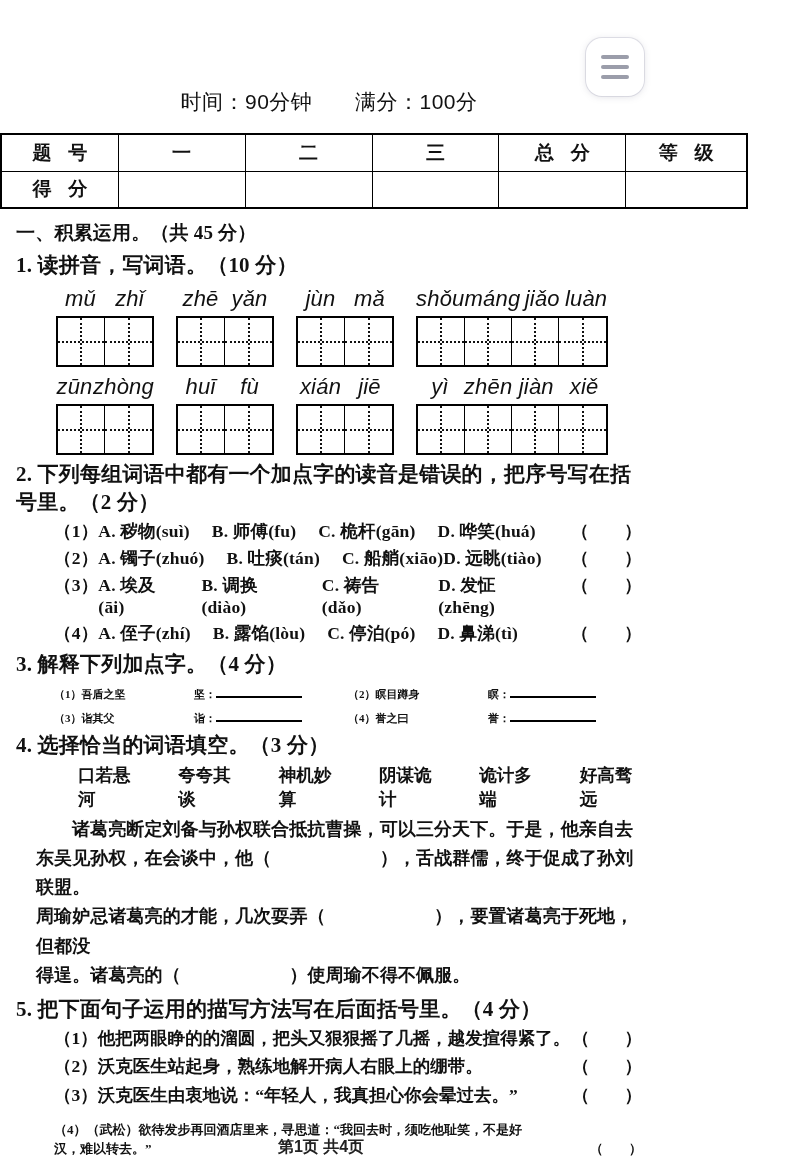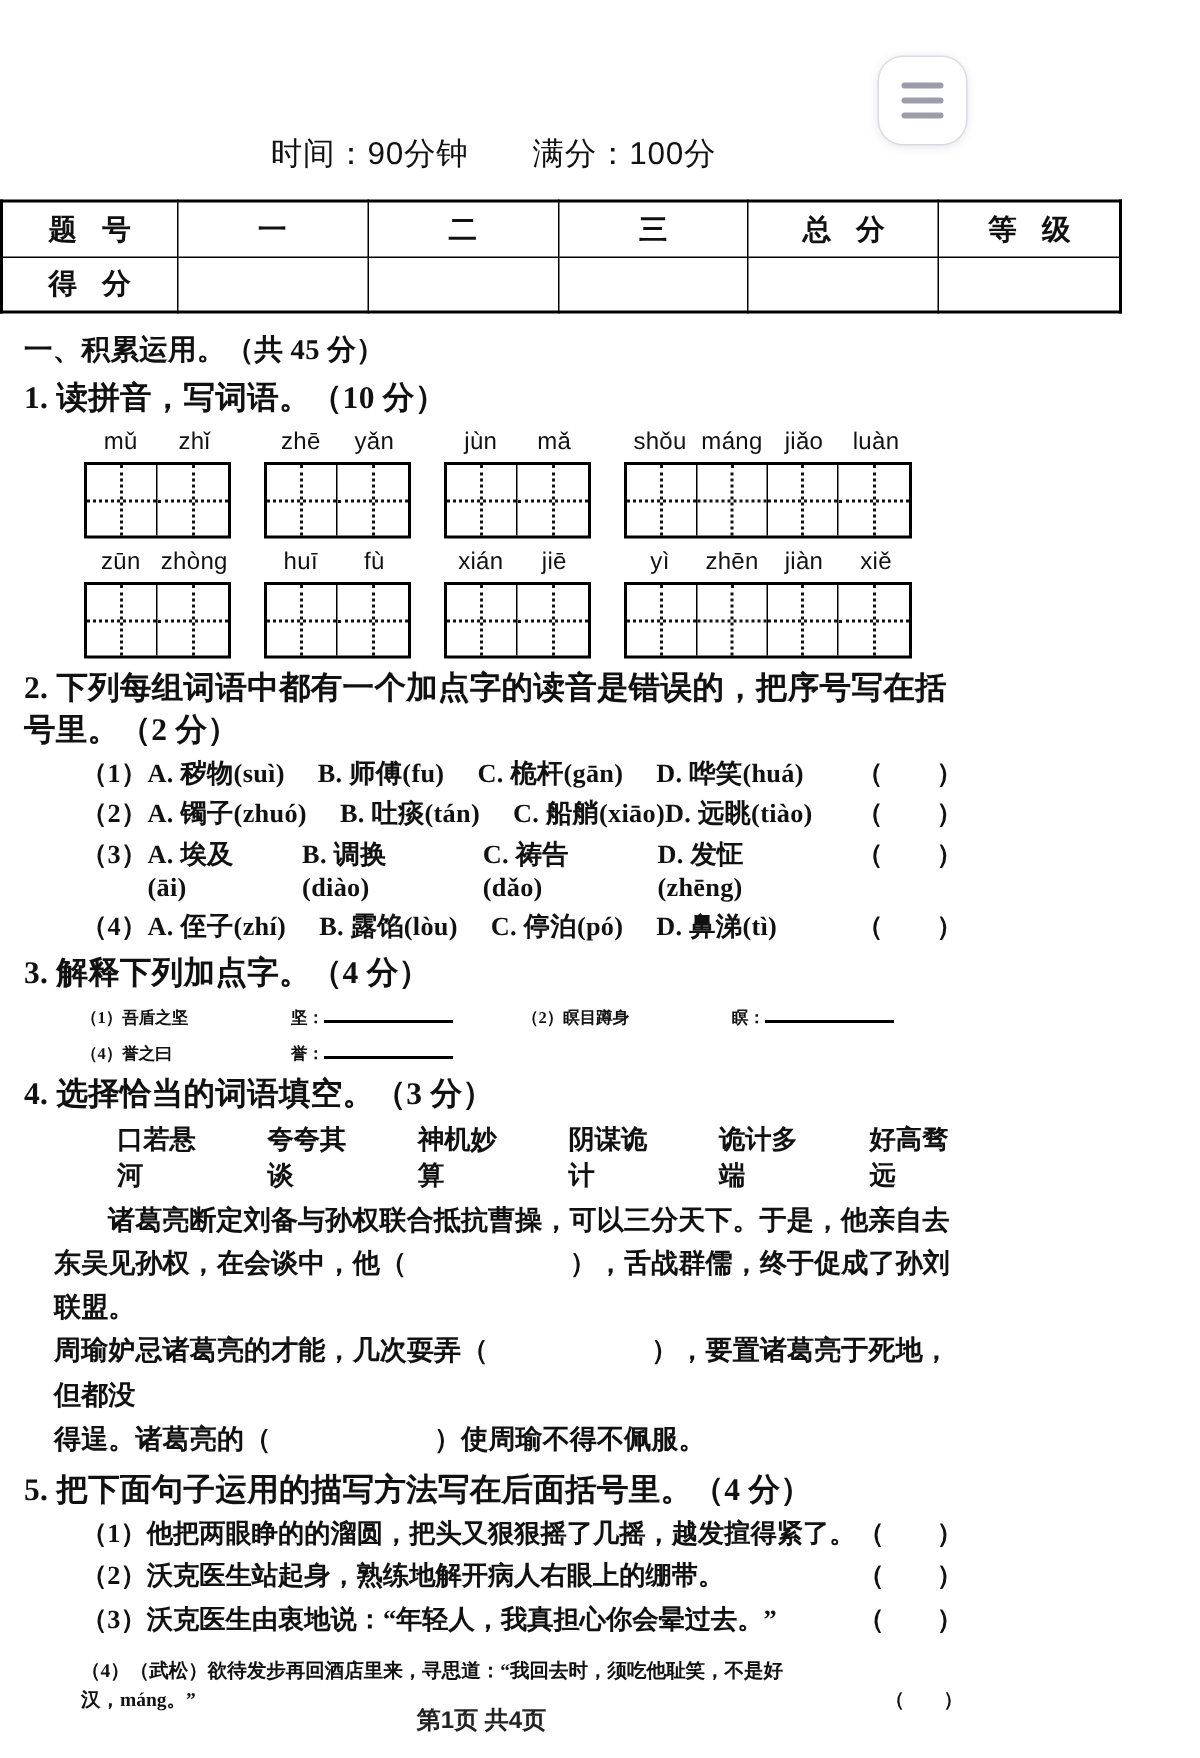--- a/index.html
+++ b/index.html
@@ -65,21 +65,21 @@
     letter-spacing: .2px;
   }
 
   
   .py-row { display: flex; margin-top: 7px; padding-left: 40px; align-items: flex-end; }
   .py-group { display: flex; flex-direction: column; align-items: center; }
   .py-group + .py-group { margin-left: 22px; }
   .py-line {
     display: flex; justify-content: space-around; width: 100%;
     font-family: "Liberation Sans", "DejaVu Sans", sans-serif;
-    font-size: 16px; margin-bottom: 4px; letter-spacing: .2px;
+    font-size: 22px; margin-bottom: 4px; letter-spacing: .2px; font-style: italic;
   }
   .py-line span { flex: 1; text-align: center; }
   .boxes { display: flex; border: 2.2px solid #000; }
   .cell {
     width: 47px; height: 47px;
     position: relative;
     border-right: 1.6px solid #000;
   }
   .cell:last-child { border-right: none; }
   .cell::before, .cell::after {
@@ -326,20 +326,25 @@
             <span class="blank"></span>
           </div>
           <div class="ex-item">
             <span style="min-width: 140px;">（2）瞑目蹲身</span>
             <span>瞑：</span>
             <span class="blank"></span>
           </div>
         </div>
         <div class="ex-row">
           <div class="ex-item">
+            <span style="min-width: 140px;">（3）诣其父</span>
+            <span>诣：</span>
+            <span class="blank"></span>
+          </div>
+          <div class="ex-item">
             <span style="min-width: 140px;">（4）誉之曰</span>
             <span>誉：</span>
             <span class="blank"></span>
           </div>
         </div>
       </div>
 
     <div class="q">4. 选择恰当的词语填空。（3 分）</div>
     <div class="bank" id="q4-bank">
         <span>口若悬河</span>
@@ -369,21 +374,21 @@
           <span>（　　）</span>
         </div>
         <div class="sent">
           <span>（3）</span>
           <span class="txt">沃克医生由衷地说：“年轻人，我真担心你会晕过去。”</span>
           <span>（　　）</span>
         </div>
         <div class="sent-wrap2">
           <div><span>（4）</span><span>（武松）欲待发步再回酒店里来，寻思道：“我回去时，须吃他耻笑，不是好</span></div>
           <div class="l2">
-            <span class="t">汉，máng。”</span>
+            <span class="t">汉，难以转去。”</span>
             <span>（　　）</span>
           </div>
         </div>
       </div>
   </div>
 
   <div class="footer">第1页  共4页</div>
 </div>
 
 </body></html>

